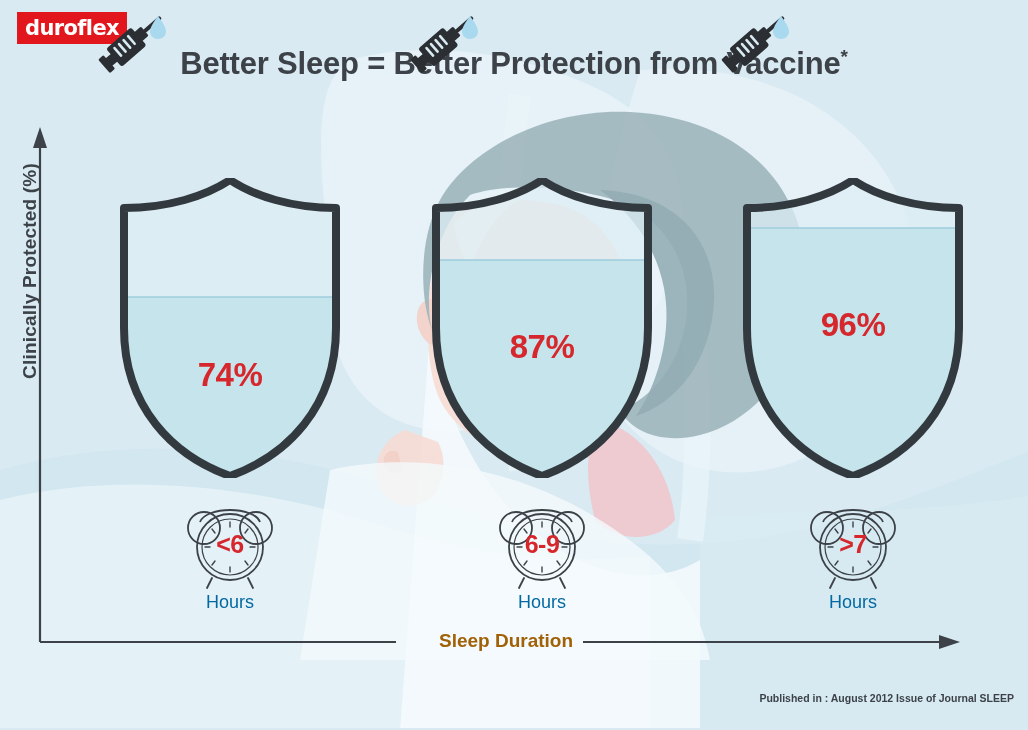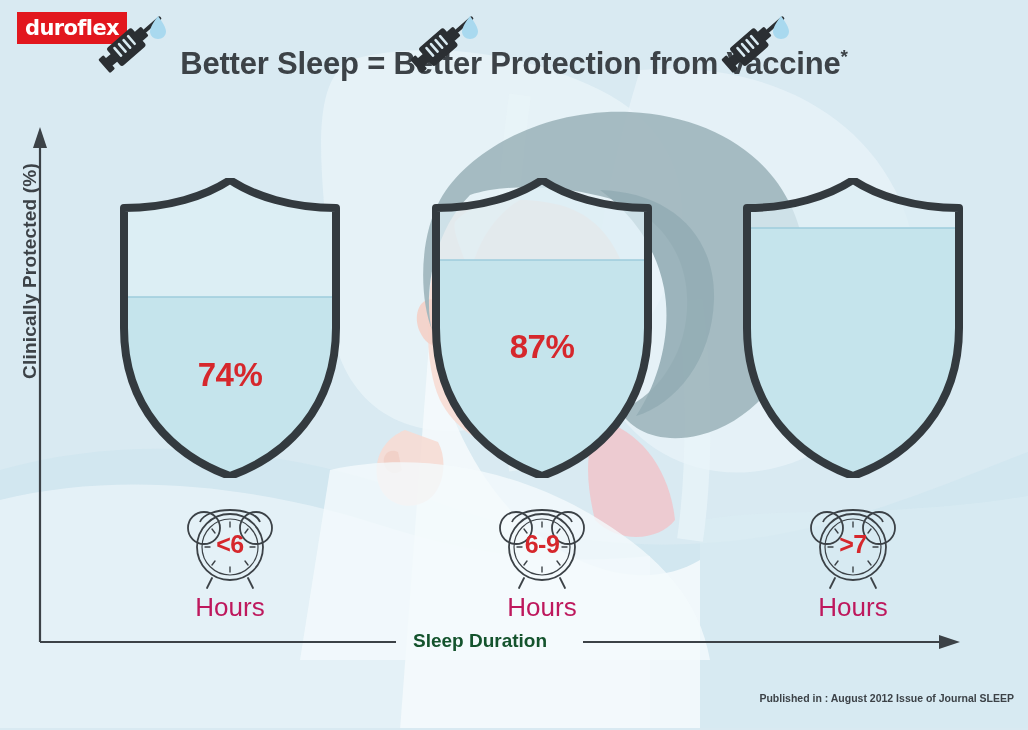--- a/index.html
+++ b/index.html
@@ -46,23 +46,23 @@
   .ylabel{
     position:absolute;
     left:-180px;top:260px;
     width:420px;
     text-align:center;
     transform:rotate(-90deg);
     color:#3c4247;font-size:19px;font-weight:bold;
     letter-spacing:0.2px;
   }
   .xlabel{
-    position:absolute;left:390px;top:630px;width:180px;
+    position:absolute;left:416px;top:630px;width:180px;
     text-align:center;
-    color:#14532d;font-size:19px;font-weight:bold;
+    color:#a16207;font-size:19px;font-weight:bold;
     background:transparent;
   }
 
   
   .col{position:absolute;top:0;width:300px;height:730px;}
   .col1{left:80px;}
   .col2{left:392px;}
   .col3{left:703px;}
 
   .shield-wrap{position:absolute;left:30px;top:178px;width:240px;height:300px;}
@@ -78,21 +78,21 @@
   .syr1{left:12px;top:6px;}
 
   .clock-wrap{position:absolute;left:72px;top:500px;width:156px;height:130px;}
   .clock-svg{position:absolute;left:0;top:0;width:116px;height:90px;left:20px;}
   .clock-val{
     position:absolute;left:20px;top:30px;width:116px;text-align:center;
     color:#d6272c;font-size:25px;font-weight:bold;letter-spacing:-0.5px;
   }
   .hours{
     position:absolute;left:0;top:92px;width:156px;text-align:center;
-    color:#be185d;font-size:26px;
+    color:#0369a1;font-size:18px;
   }
 
   
   .footnote{
     position:absolute;right:14px;top:676px;width:330px;
     text-align:right;color:#3c4247;
     font-size:10.5px;line-height:1.45;
   }
   .footnote .ln{display:block;}
   .footnote .pub{font-weight:bold;font-size:10.5px;display:block;margin-top:15px;}
@@ -325,20 +325,21 @@
         </defs>
         <path d="M14 30 C58 30 96 18 120 2 C144 18 182 30 226 30 L226 150 C226 230 176 278 120 298 C64 278 14 230 14 150 Z" fill="#dceef4" fill-opacity="0.75"></path>
         <g clip-path="url(#clip3)">
           <rect x="10" y="50" width="220" height="260" fill="#c5e4ec"></rect>
           <line x1="10" y1="50" x2="230" y2="50" stroke="#9ecddc" stroke-width="1.4"></line>
           <line x1="17" y1="50" x2="17" y2="300" stroke="#a8d5e2" stroke-width="1.2"></line>
           <line x1="223" y1="50" x2="223" y2="300" stroke="#a8d5e2" stroke-width="1.2"></line>
         </g>
         <path d="M14 30 C58 30 96 18 120 2 C144 18 182 30 226 30 L226 150 C226 230 176 278 120 298 C64 278 14 230 14 150 Z" fill="none" stroke="#333a3f" stroke-width="8" stroke-linejoin="round"></path>
       </svg>
+      <div class="pct" style="top:128px;">96%</div>
     </div>
 
     <div class="clock-wrap">
       <svg class="clock-svg" viewBox="0 0 116 90" xmlns="http://www.w3.org/2000/svg">
         <circle cx="32" cy="28" r="16" fill="none" stroke="#3c4247" stroke-width="1.8"></circle>
         <circle cx="84" cy="28" r="16" fill="none" stroke="#3c4247" stroke-width="1.8"></circle>
         <path d="M28 22 C34 6 82 6 88 22" fill="none" stroke="#3c4247" stroke-width="1.8"></path>
         <circle cx="58" cy="47" r="33" fill="none" stroke="#3c4247" stroke-width="1.8"></circle>
         <circle cx="58" cy="47" r="28" fill="none" stroke="#3c4247" stroke-width="1.2"></circle>
         <g stroke="#3c4247" stroke-width="1.4" stroke-linecap="round">

